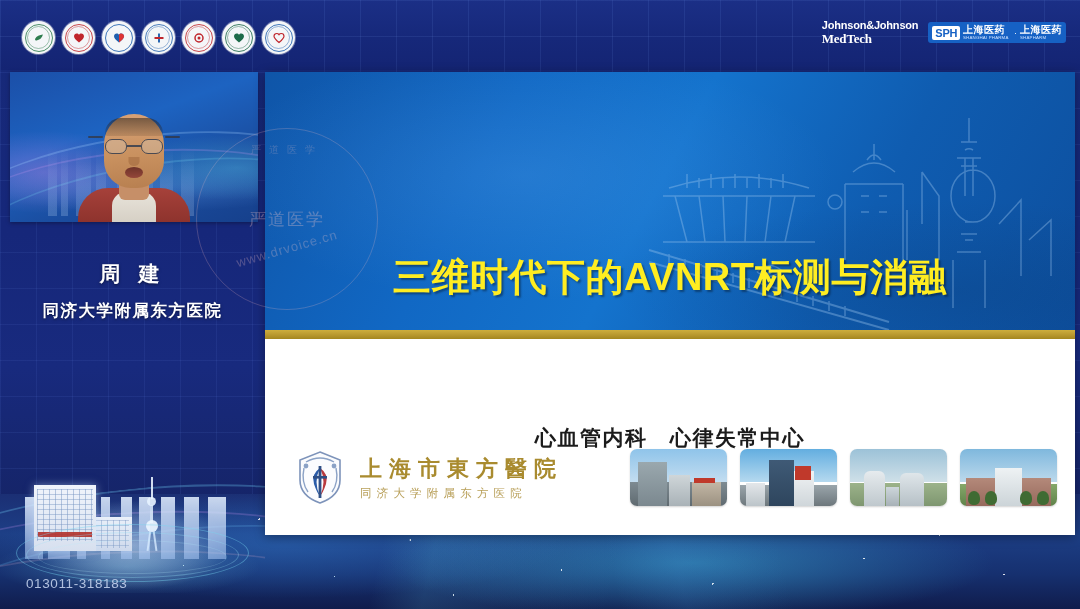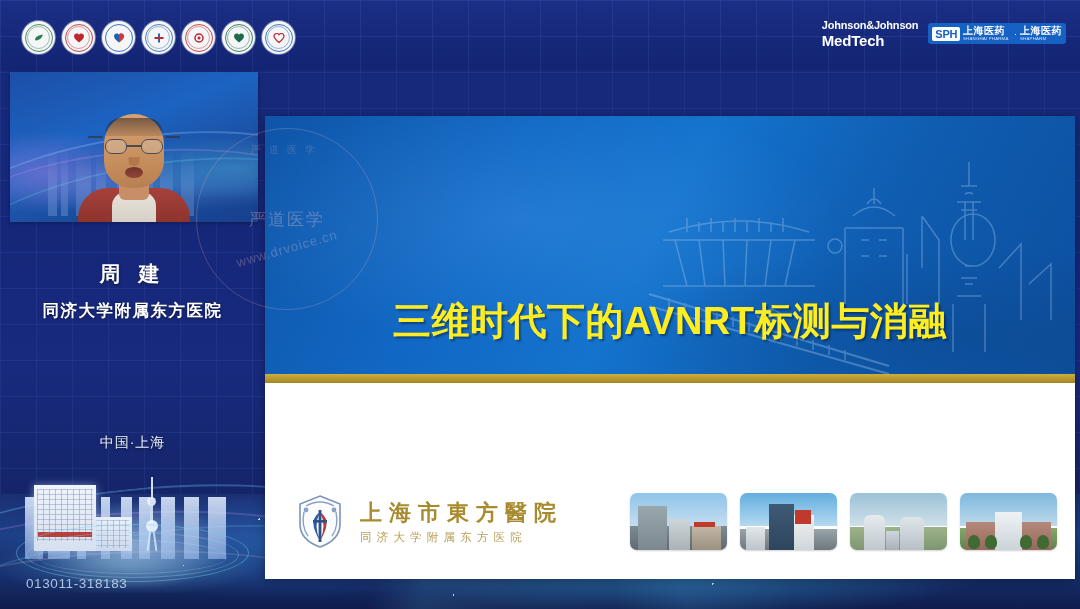--- a/index.html
+++ b/index.html
@@ -94,21 +94,21 @@
     position:absolute; left:283px; top:14px;
     font-size:30px; font-weight:bold; color:#ffffff;
     letter-spacing:.5px; white-space:nowrap;
     text-shadow:0 2px 3px rgba(0,0,0,.45), 0 0 1px rgba(0,0,0,.6);
     font-family:"Liberation Sans", sans-serif;
   }
 
   .sponsors { position:absolute; right:14px; top:19px; display:flex; align-items:center; gap:10px; }
   .jj-logo { color:#fff; line-height:1.14; text-align:left; }
   .jj-logo .l1 { font-size:11px; font-weight:bold; letter-spacing:-.2px; white-space:nowrap; }
-  .jj-logo .l2 { font-size:15px; font-weight:bold; letter-spacing:-.2px; }
+  .jj-logo .l2 { font-size:13px; font-weight:bold; letter-spacing:-.2px;font-family:Liberation Serif, serif; }
   .sph-logo {
     display:flex; align-items:center; gap:3px;
     background:#1661c4; border-radius:3px; padding:3px 4px;
   }
   .sph-badge {
     background:#fff; color:#1661c4; font-weight:bold; font-size:11px;
     border-radius:2px; padding:1px 3px; letter-spacing:-.3px;
   }
   .sph-cn { display:flex; flex-direction:column; line-height:1.05; }
   .sph-cn .big { font-size:10px; color:#fff; font-weight:bold; letter-spacing:.5px; white-space:nowrap; }
@@ -314,21 +314,20 @@
     position:absolute; left:0; right:0; top:8%;
     text-align:center; color:rgba(255,205,205,.20);
     font-size:10px; letter-spacing:8px;
   }
 
   
   .slide {
     position:absolute; left:265px; top:72px; width:810px; height:463px;
     background:#fff; overflow:hidden;
     box-shadow:0 2px 10px rgba(0,0,0,.35);
-    margin-top:44px;
   }
   .slide-top {
     position:absolute; left:0; top:0; width:100%; height:258px;
     background:linear-gradient(118deg,#0f55a8 0%,#1168c4 28%,#1473cd 48%,#0f5cb0 72%,#0d4f9e 100%);
     overflow:hidden;
   }
   .slide-top .sheen {
     position:absolute; inset:0;
     background:
       radial-gradient(ellipse 55% 70% at 32% 40%, rgba(120,190,255,.18) 0%, rgba(100,170,250,0) 70%),
@@ -531,21 +530,20 @@
           </div>
         <div class="p-nose"></div>
         <div class="p-mouth"></div>
       </div>
     </div>
 
     <div class="presenter-name">周 建</div>
     <div class="presenter-affil">同济大学附属东方医院</div>
 
     <div class="city-scene">
-      <div class="city-location">中国·上海</div>
       <div class="swoosh">
           <i></i>
           <i></i>
           <i></i>
           <i></i>
         </div>
       <div class="city-glow"></div>
       <div class="city-sky"></div>
       <div class="pearl-tower">
         <span class="mast"></span>
@@ -592,20 +590,21 @@
           <path d="M30 154 l0 10 M46 159 l0 10 M62 164 l0 10 M78 168 l0 10 M94 173 l0 10 M110 178 l0 10 M126 182 l0 10 M142 187 l0 10 M158 192 l0 10 M174 196 l0 10 M190 201 l0 10 M206 206 l0 10"></path>
           <path d="M118 172 q12 -12 24 -2 q-10 12 -24 2"></path>
           <circle cx="129" cy="170" r="4"></circle>
         </g>
       </svg>
     </div>
 
     <div class="gold-bar"></div>
 
     <div class="slide-title">三维时代下的AVNRT标测与消融</div>
+    <div class="slide-sub1">心血管内科　心律失常中心</div>
     <div class="slide-sub2">周 建</div>
 
     <div class="slide-footer">
       <div class="hosp-logo">
         <svg class="crest" viewBox="0 0 56 58">
           <path d="M28 4 L48 12 L48 32 Q48 48 28 55 Q8 48 8 32 L8 12 Z" fill="#fbfcfe" stroke="#7d93ba" stroke-width="1.6"></path>
           <path d="M14 14 q14 -8 28 0" fill="none" stroke="#8ba2c6" stroke-width="1.4"></path>
           <path d="M12 20 q-3 14 4 24" fill="none" stroke="#8ba2c6" stroke-width="1.4"></path>
           <path d="M44 20 q3 14 -4 24" fill="none" stroke="#8ba2c6" stroke-width="1.4"></path>
           <circle cx="14" cy="18" r="2.4" fill="#8ba2c6"></circle>

